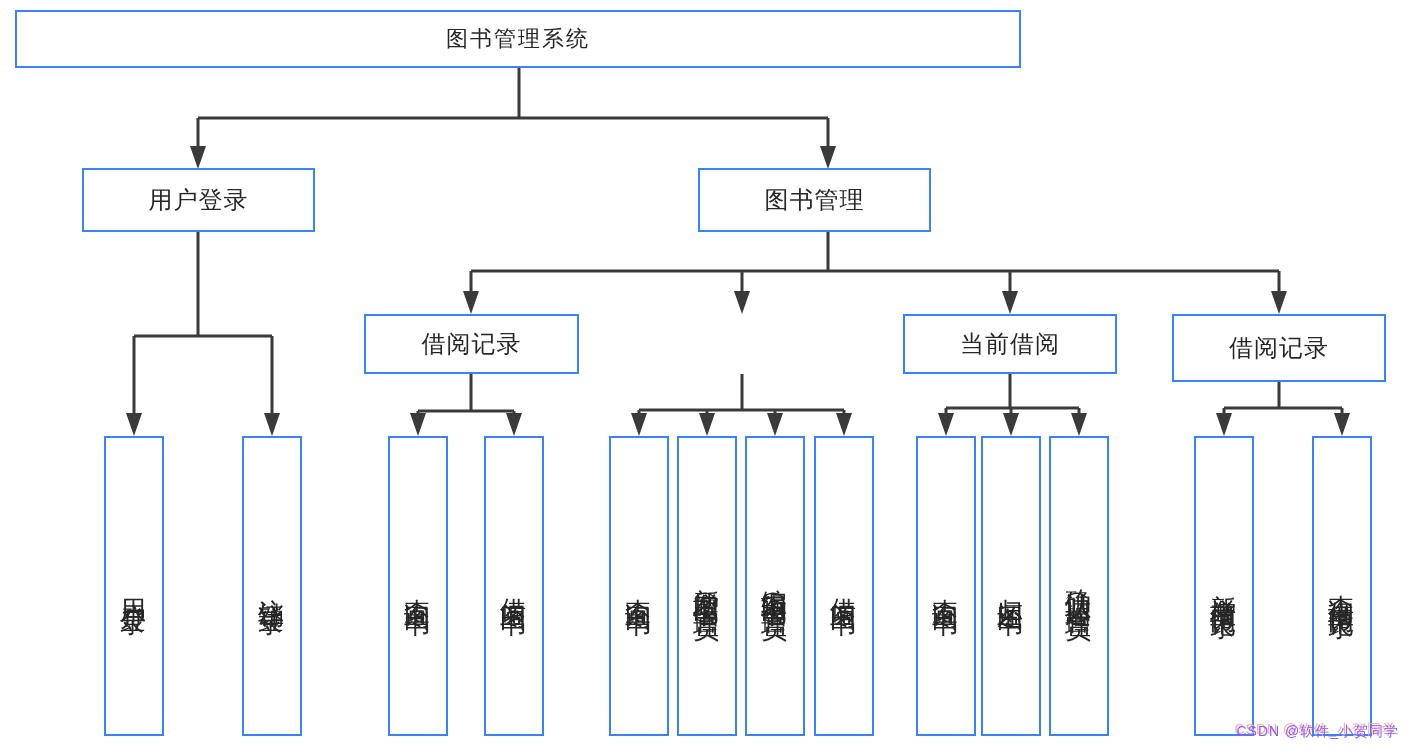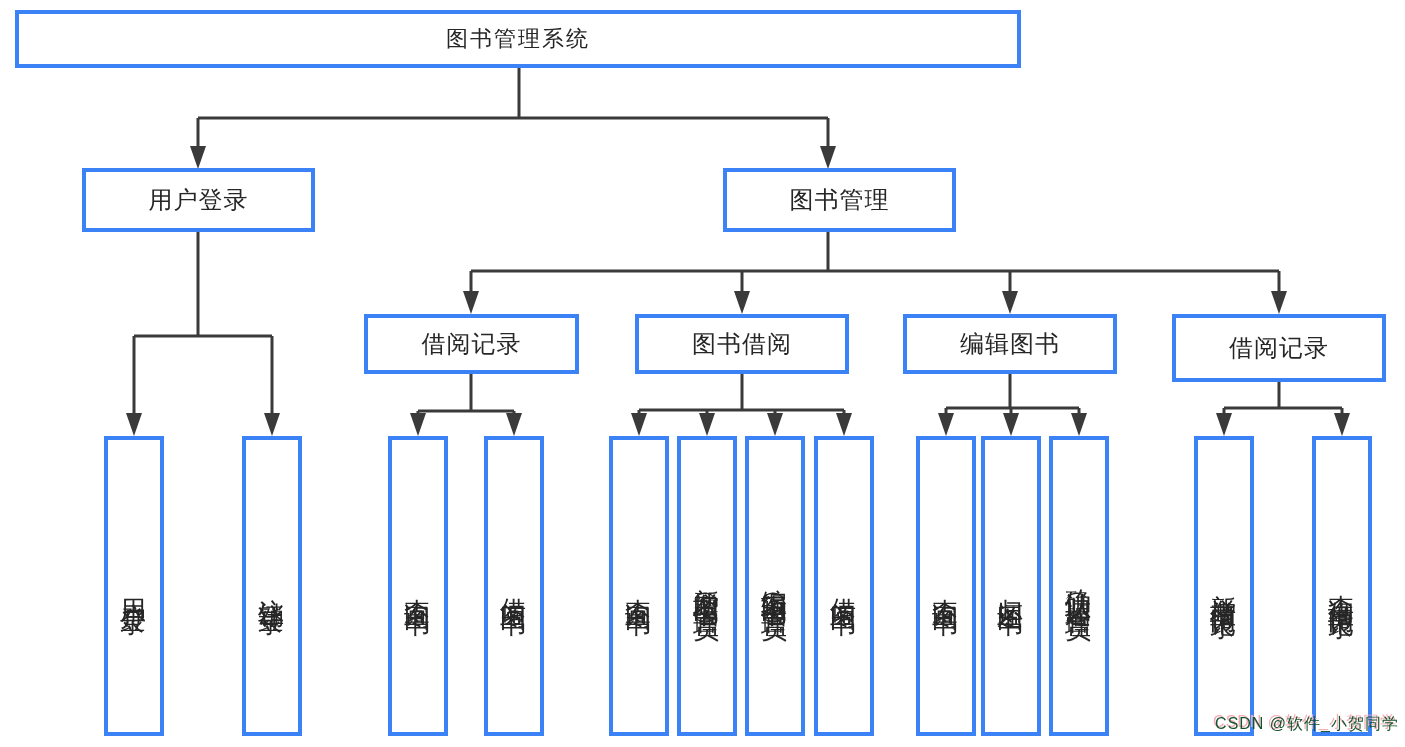--- a/index.html
+++ b/index.html
@@ -4,29 +4,29 @@
 <style>
   html,body { margin:0; padding:0; background:#ffffff; }
   .stage {
     position:relative; width:1405px; height:747px; background:#ffffff;
     font-family:"Liberation Sans","DejaVu Sans",sans-serif; color:#262626;
     overflow:hidden;
   }
   .wires { position:absolute; left:0; top:0; width:1405px; height:747px; }
   .node {
     position:absolute; box-sizing:border-box; background:#ffffff;
-    border:4px solid #3b82f6; display:flex; align-items:center; justify-content:center;
+    border:2px solid #3b82f6; display:flex; align-items:center; justify-content:center;
     white-space:nowrap;
   }
   .root-box { font-size:22px; letter-spacing:2px; }
   .hbox { font-size:24px; letter-spacing:1px; }
   .vbox { font-size:26px; letter-spacing:4px; writing-mode:vertical-rl; text-orientation:mixed; white-space:normal; }
   .watermark {
-    position:absolute; right:6px; bottom:12px; font-size:16px; letter-spacing:1px;
-    color:#14532d; text-shadow:-2px -2px 0 #f3aab3;
+    position:absolute; right:6px; bottom:6px; font-size:14px; letter-spacing:1px;
+    color:#8b5cf6; text-shadow:-2px -2px 0 #f3aab3;
   }
 </style>
 </head>
 <body>
 
 <div class="stage">
 
   <svg class="wires" viewBox="0 0 1405 747" xmlns="http://www.w3.org/2000/svg">
     <path fill="none" stroke="#3a3a3a" stroke-width="3" d="
       M519 67 V118 M198 118 H828 M198 118 V150 M828 118 V150
@@ -55,25 +55,24 @@
       <polygon points="1003,413 1019,413 1011,436"></polygon>
       <polygon points="1071,413 1087,413 1079,436"></polygon>
       <polygon points="1216,413 1232,413 1224,436"></polygon>
       <polygon points="1334,413 1350,413 1342,436"></polygon>
     </g>
   </svg>
 
   <div class="node root-box" style="left:15px;top:10px;width:1006px;height:58px">图书管理系统</div>
 
   <div class="node hbox" style="left:82px;top:168px;width:233px;height:64px">用户登录</div>
-  <div class="node hbox" style="left:723px;top:168px;width:233px;height:64px">图书管理</div>
+  <div class="node hbox" style="left:698px;top:168px;width:233px;height:64px">图书管理</div>
 
   <div class="node hbox" style="left:364px;top:314px;width:215px;height:60px">借阅记录</div>
-  <div class="node hbox" style="left:635px;top:314px;width:214px;height:60px">图书借阅</div>
-  <div class="node hbox" style="left:903px;top:314px;width:214px;height:60px">编辑图书</div>
+  <div class="node hbox" style="left:903px;top:314px;width:214px;height:60px">当前借阅</div>
   <div class="node hbox" style="left:1172px;top:314px;width:214px;height:68px">借阅记录</div>
 
   <div class="node vbox" style="left:104px;top:436px;width:60px;height:300px">用户登录</div>
   <div class="node vbox" style="left:242px;top:436px;width:60px;height:300px">注销登录</div>
 
   <div class="node vbox" style="left:388px;top:436px;width:60px;height:300px">查询图书</div>
   <div class="node vbox" style="left:484px;top:436px;width:60px;height:300px">借阅图书</div>
 
   <div class="node vbox" style="left:609px;top:436px;width:60px;height:300px">查询图书</div>
   <div class="node vbox" style="left:677px;top:436px;width:60px;height:300px">新增图书（管理员）</div>

